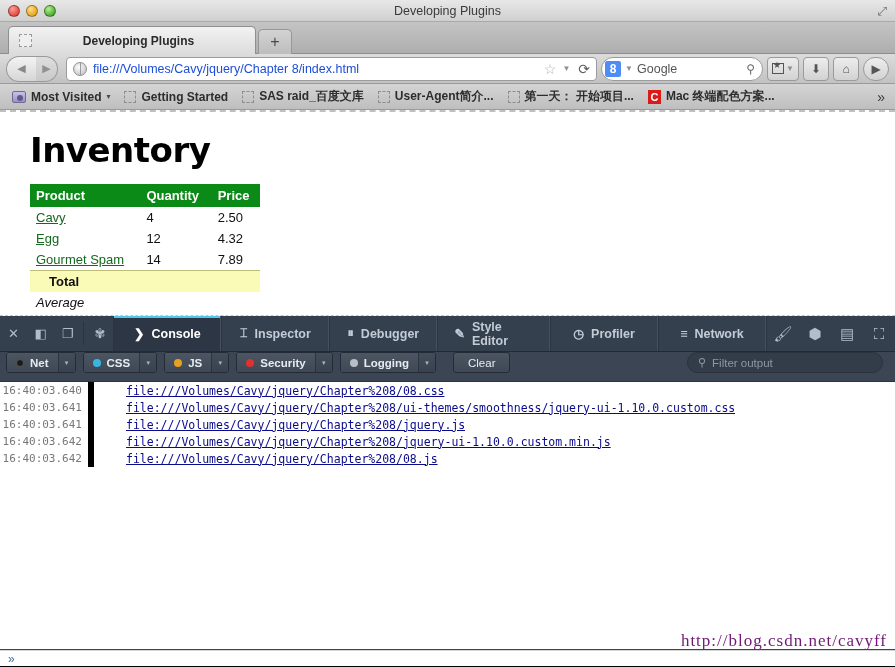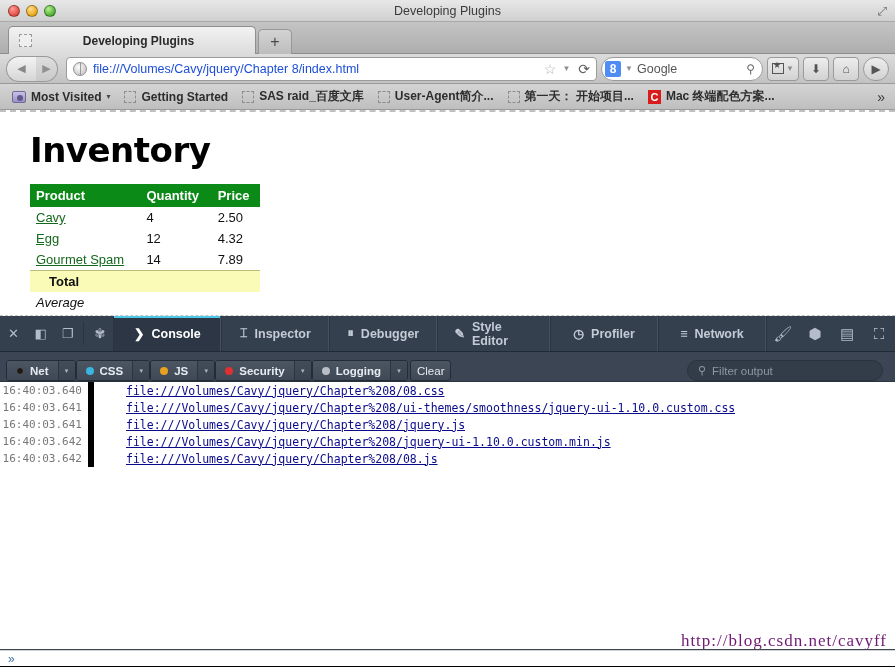--- a/index.html
+++ b/index.html
@@ -179,41 +179,41 @@
   }
   .dt-tab.active {
     background:#2d3644; color:#ffffff;
     box-shadow: inset 0 2px 0 0 #4ec8e8;
   }
   .dt-right { margin-left:auto; display:flex; align-items:center; border-left:1px solid #2b3441;}
   .dt-right .dt-ico { width:32px; font-size:15px; }
 
   .dt-filterbar {
     height:30px; background:#3b4554; border-bottom:1px solid #2b3441;
-    display:flex; align-items:flex-end; padding:0 6px; 
+    display:flex; align-items:flex-start; padding:0 6px; gap:7px;
   }
   .fbtn {
     height:21px; display:flex; align-items:stretch;
     border:1px solid #232b36; border-radius:3px; overflow:hidden;
     background:#49535f;
   }
   .fbtn .main {
     display:flex; align-items:center; gap:6px; padding:0 9px;
     background:linear-gradient(#4c5663,#3f4956); color:#e6ebf1; font-size:11.5px; font-weight:bold;
   }
   .fbtn .arrow {
     width:17px; display:flex; align-items:center; justify-content:center;
     background:linear-gradient(#434d5a,#39434f); color:#aab3bf; font-size:7px;
     border-left:1px solid #2b3441;
   }
   .dot { width:8px; height:8px; border-radius:50%; flex:0 0 auto; }
   .btn-clear {
-    height:21px; padding:0 6px; display:flex; align-items:center;
+    height:21px; padding:0 14px; display:flex; align-items:center;
     background:linear-gradient(#4c5663,#3f4956); border:1px solid #232b36;
-    border-radius:3px; color:#e6ebf1; font-size:11.5px; margin-left:2px;
+    border-radius:3px; color:#e6ebf1; font-size:11.5px; margin-left:10px;
   }
   .filter-input {
     margin-left:auto; width:196px; height:21px; border-radius:11px;
     background:#333c49; border:1px solid #2a323d;
     display:flex; align-items:center; gap:6px; padding:0 10px; margin-right:6px;
   }
   .filter-input .mag2 { color:#8d97a4; font-size:11px; }
   .filter-input .ph2 { color:#8d97a4; font-size:11.5px; }
 
   .console {

